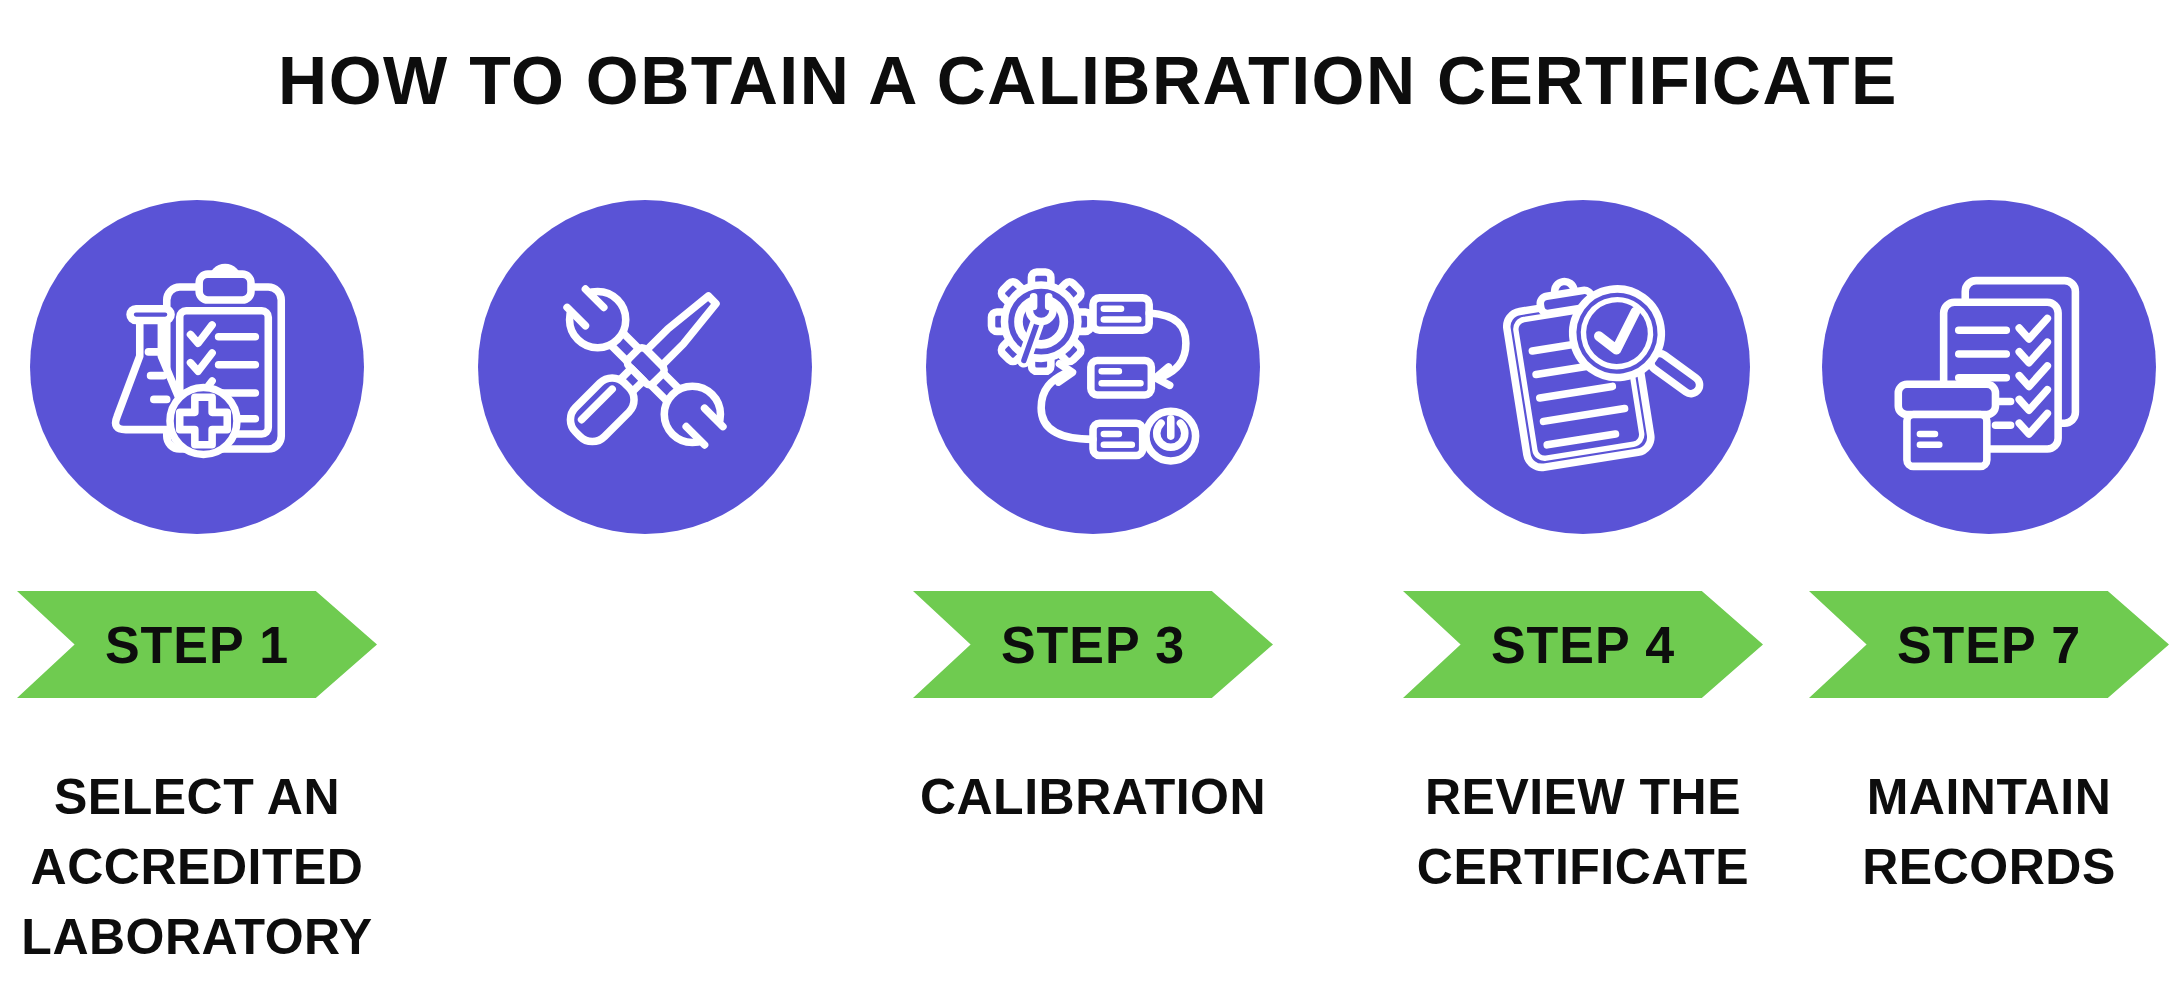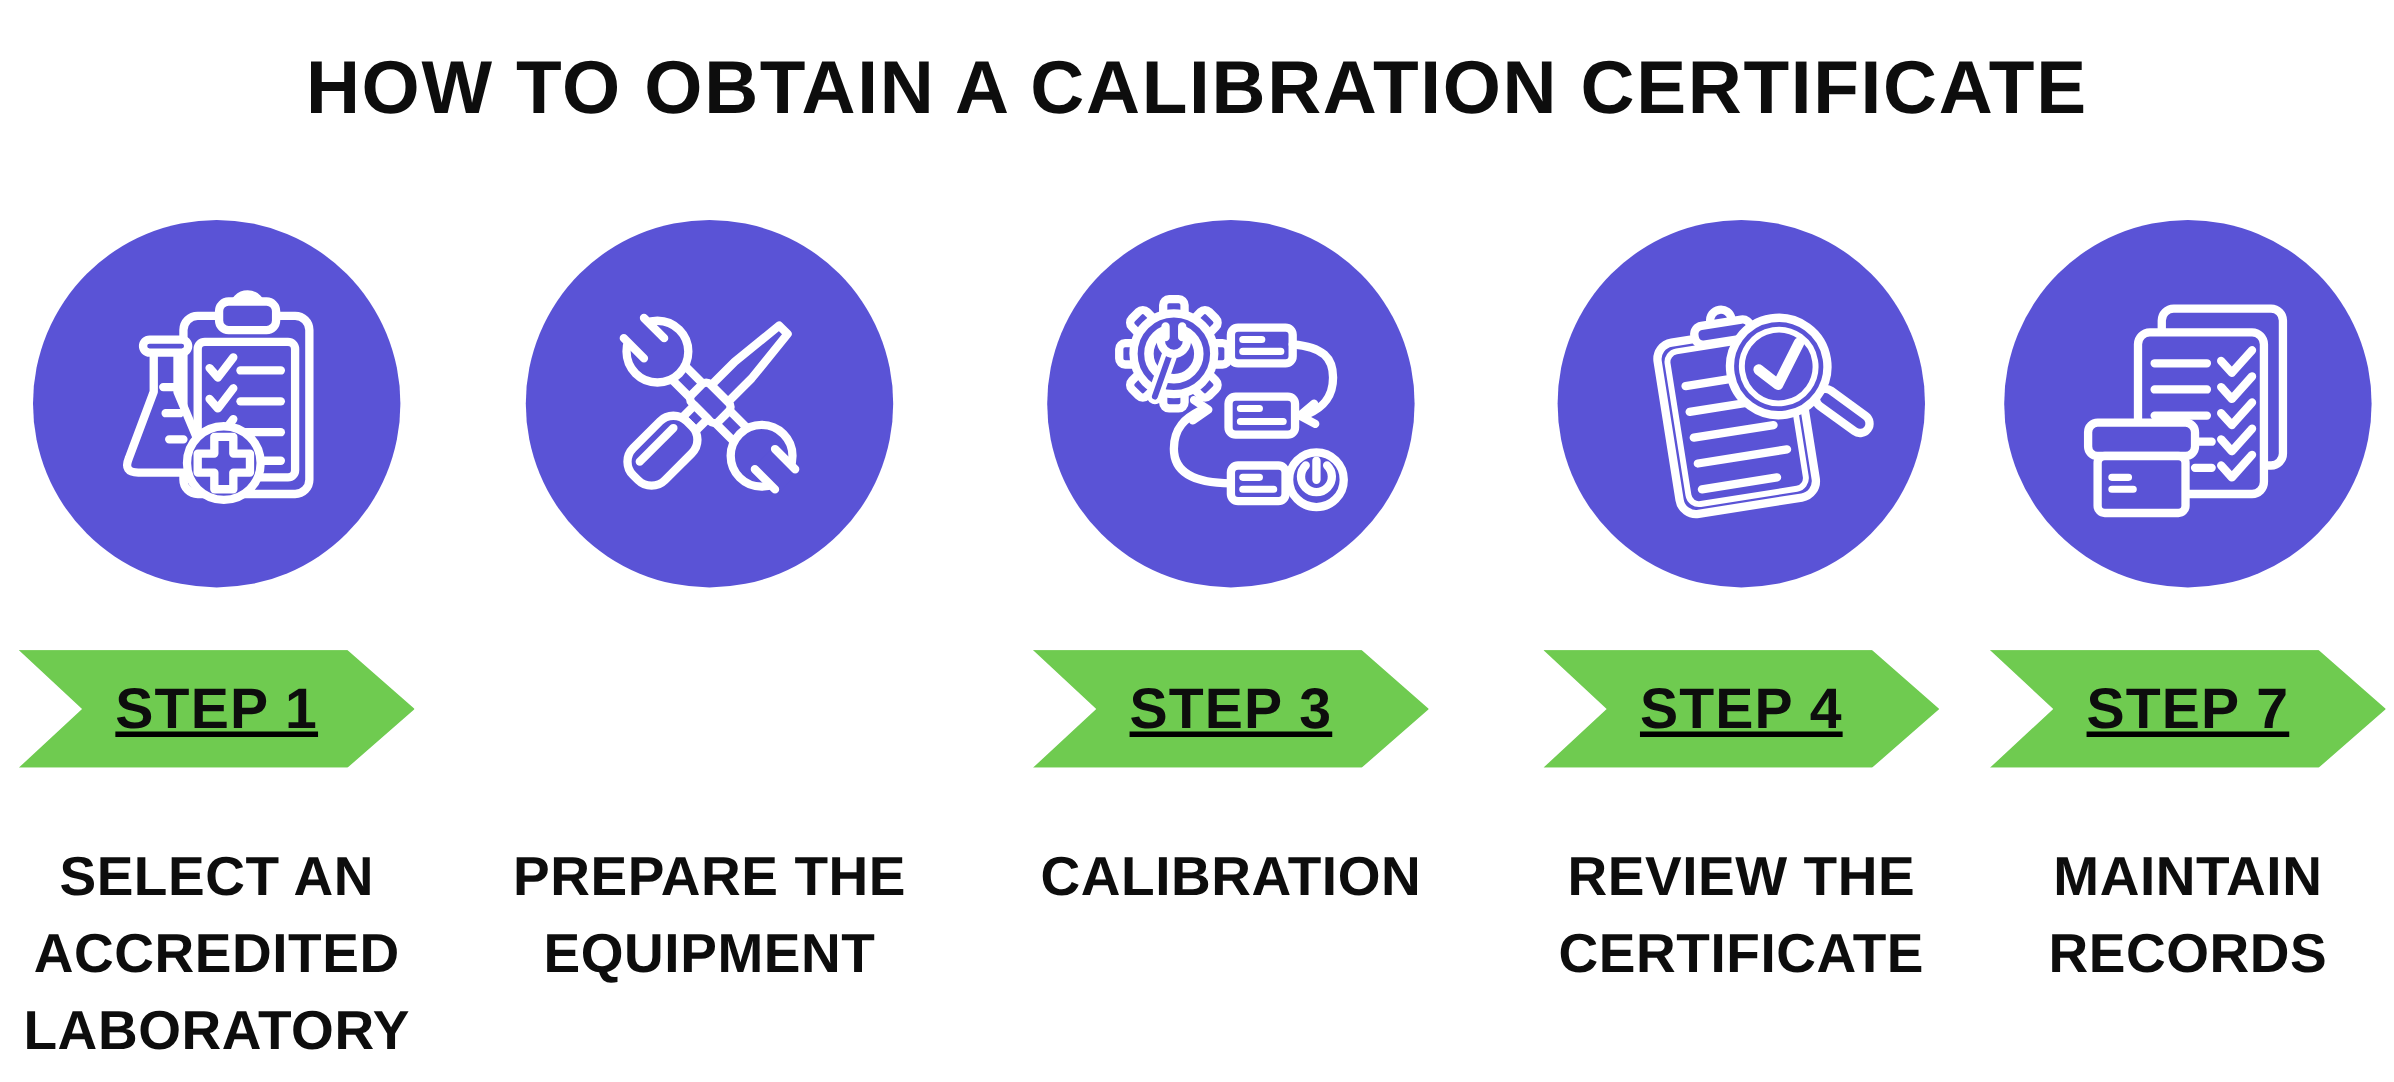--- a/index.html
+++ b/index.html
@@ -8,42 +8,42 @@
   .canvas { position: relative; width: 2176px; height: 984px; background: var(--background, #fff); overflow: hidden; }
 
   .title {
     position: absolute; top: 40px; left: 0; width: 100%;
     text-align: center; font-size: 68px; font-weight: 700;
     letter-spacing: 1.5px; color: var(--text, #0d0d0d); line-height: 80px;
     white-space: nowrap;
   }
 
   .col { position: absolute; top: 0; width: 430px; height: 984px; }
-  .col1 { left: -18px; } .col2 { left: 430px; } .col3 { left: 904px; }
+  .col1 { left: -18px; } .col2 { left: 430px; } .col3 { left: 878px; }
   .col4 { left: 1368px; } .col5 { left: 1774px; }
 
   .circle {
     position: absolute; top: 200px; left: 50%; transform: translateX(-50%);
     width: 334px; height: 334px; border-radius: 50%;
     background: var(--purple, #5a53d6);
     display: flex; align-items: center; justify-content: center;
   }
 
   svg.ic { overflow: visible; stroke: var(--icon-stroke, #fff); fill: none;
            stroke-width: 7; stroke-linecap: round; stroke-linejoin: round; }
   .pf { fill: var(--purple, #5a53d6); }
   .pe { fill: var(--purple, #5a53d6); stroke: none; }
   .ps { stroke: var(--purple, #5a53d6); }
 
   .arrow {
     position: absolute; top: 591px; left: 50%; transform: translateX(-50%);
     width: 360px; height: 107px;
     background: var(--green, #6fcb50);
     clip-path: polygon(0% 0%, 83% 0%, 100% 50%, 83% 100%, 0% 100%, 16% 50%);
-    display: flex; align-items: center; justify-content: center; text-decoration: underline;
+    display: flex; align-items: center; justify-content: center;
   }
   .arrow span {
     font-size: 52px; font-weight: 700; color: var(--text, #0d0d0d);
     letter-spacing: 1px;
   }
 
   .desc {
     position: absolute; top: 762px; left: 0; width: 100%;
     text-align: center; font-size: 50px; font-weight: 700;
     line-height: 70px; color: var(--text, #0d0d0d); letter-spacing: 0.5px;
@@ -102,25 +102,20 @@
         </g>
         <g transform="rotate(45 100 100)">
           <path class="pf" d="M95,12 L105,12 L110,60 L110,88 L90,88 L90,60 Z"></path>
           <rect x="84" y="88" width="32" height="22" rx="5" class="pf"></rect>
           <rect x="92" y="110" width="16" height="14" class="pf"></rect>
           <rect x="81" y="124" width="38" height="64" rx="16" class="pf"></rect>
           <path d="M93,136 V176"></path>
         </g>
       </svg>
     </div>
-    <div class="desc">
-      <div>PREPARE THE</div>
-      <div>EQUIPMENT</div>
-      <div></div>
-    </div>
   </div>
 
   <div class="col col3">
     <div class="circle">
       <svg class="ic" viewBox="0 0 200 200" width="216" height="216">
         <g>
           <rect x="43" y="12" width="18" height="16" rx="5" class="pf"></rect>
           <rect x="43" y="12" width="18" height="16" rx="5" class="pf" transform="rotate(45 52 58)"></rect>
           <rect x="43" y="12" width="18" height="16" rx="5" class="pf" transform="rotate(90 52 58)"></rect>
           <rect x="43" y="12" width="18" height="16" rx="5" class="pf" transform="rotate(135 52 58)"></rect>

